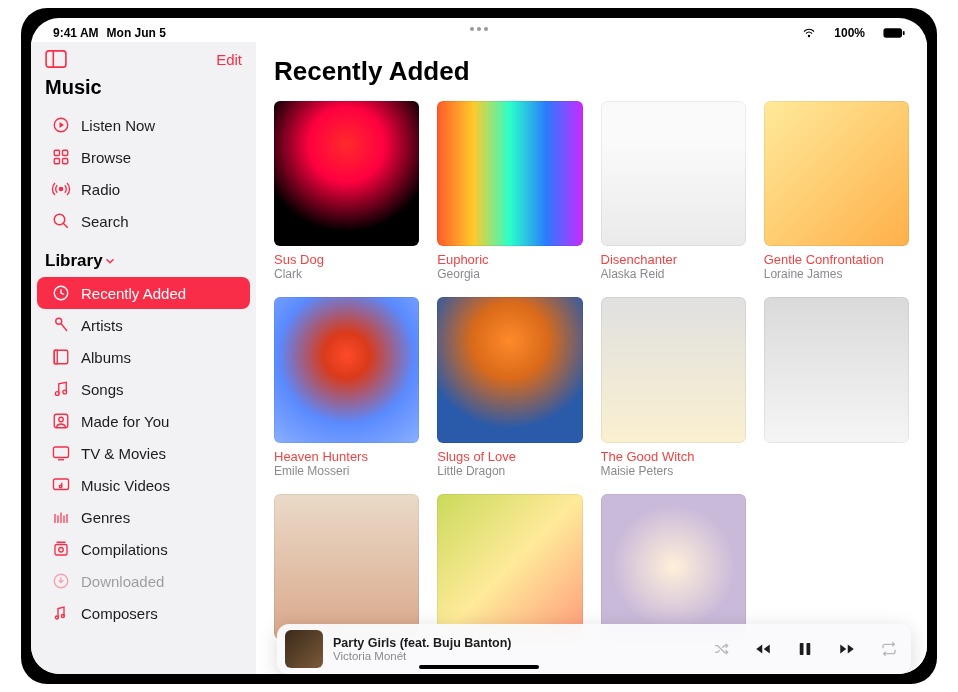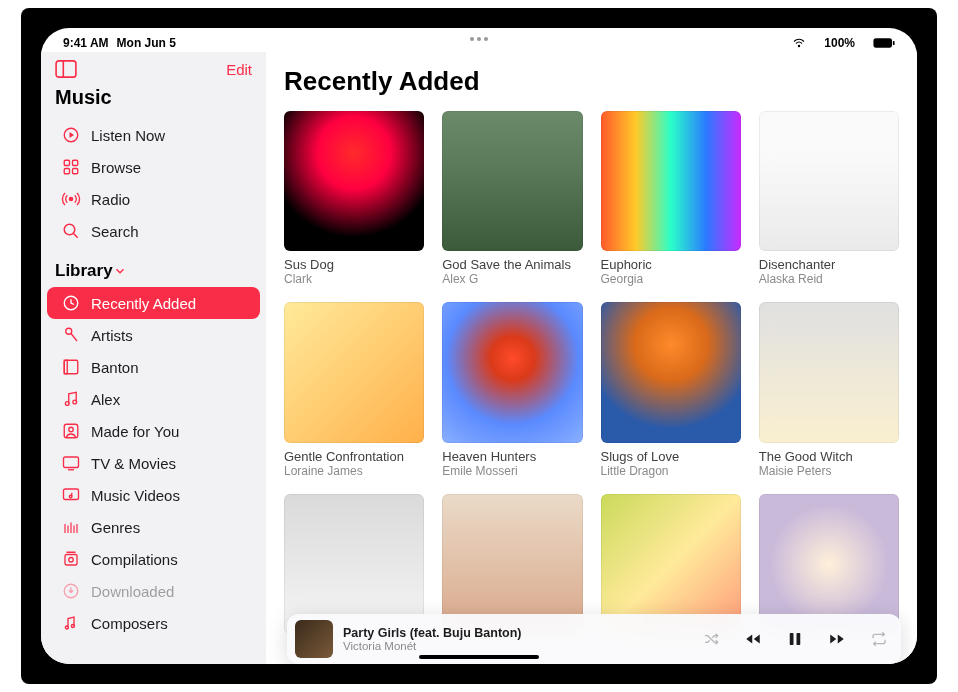--- a/index.html
+++ b/index.html
@@ -1,17 +1,17 @@
 <!DOCTYPE html>
 <html><head>
 <meta charset="utf-8">
 <style>
   * { margin: 0; padding: 0; box-sizing: border-box; font-family: -apple-system, BlinkMacSystemFont, "Helvetica Neue", sans-serif; }
   body { background: #fff; display: flex; justify-content: center; align-items: center; height: 692px; width: 958px; }
-  .device-frame { width: 916px; height: 676px; background: #000; border-radius: 8px; padding: 20px; position: relative; }
+  .device-frame { width: 916px; height: 676px; background: #000; border-radius: 26px; padding: 10px; position: relative; }
   .screen { width: 100%; height: 100%; background: #fff; border-radius: 28px; overflow: hidden; display: flex; flex-direction: column; position: relative; }
   
   .status-bar { height: 24px; display: flex; align-items: center; justify-content: space-between; padding: 6px 22px 0 22px; font-size: 12px; font-weight: 600; color: #000; }
   .status-left { display:flex; gap:8px; align-items:center; }
   .status-right { display:flex; gap:18px; align-items:center; }
   .dots { display:flex; gap:3px; }
   .dots span { width:4px; height:4px; border-radius:50%; background:#999; }
   
   .content { flex:1; display:flex; overflow:hidden; }
   .sidebar { width:225px; background:#f2f2f5; display:flex; flex-direction:column; padding: 4px 0 0 0; }
@@ -26,21 +26,21 @@
   .lib-header .chev { color:#fa2d48; }
   .lib-item.selected { background:#fa2d48; color:#fff; }
   .lib-item.selected .ico { color:#fff; }
   
   .main { flex:1; overflow:auto; padding: 0 18px 90px 18px; background:#fff; }
   .page-title { font-size:26px; font-weight:700; padding: 14px 0 14px 0; }
   .album-grid { display:grid; grid-template-columns: repeat(4, 1fr); gap:16px 18px; }
   .album { cursor:pointer; }
   .cover { width:100%; aspect-ratio:1/1; border-radius:6px; background:#ccc; position:relative; overflow:hidden; }
   .cover::after { content:""; position:absolute; inset:0; border:1px solid rgba(0,0,0,0.06); border-radius:6px; }
-  .album-title { font-size:13px; margin-top:6px; color:#404040; white-space:nowrap; overflow:hidden; text-overflow:ellipsis; }
+  .album-title { font-size:13px; margin-top:6px; color:#ef4444; white-space:nowrap; overflow:hidden; text-overflow:ellipsis; }
   .album-artist { font-size:12px; color:#8a8a8e; white-space:nowrap; overflow:hidden; text-overflow:ellipsis; }
   
   .now-playing { position:absolute; left:246px; right:16px; bottom:0; height:50px; background:rgba(250,250,252,0.95); backdrop-filter:blur(10px); border-radius:12px; box-shadow:0 4px 20px rgba(0,0,0,0.15); display:flex; align-items:center; padding:6px 12px 6px 8px; gap:10px; }
   .np-art { width:38px; height:38px; border-radius:6px; background:linear-gradient(135deg,#3a2a1a,#7a5a3a); }
   .np-text { flex-shrink:1; min-width:0; }
   .np-title { font-size:12.5px; font-weight:600; color:#1c1c1e; white-space:nowrap; overflow:hidden; text-overflow:ellipsis; }
   .np-artist { font-size:11.5px; color:#8a8a8e; }
   .np-controls { margin-left:auto; display:flex; align-items:center; gap:22px; }
   .np-btn { width:20px; height:20px; display:flex; align-items:center; justify-content:center; color:#1c1c1e; cursor:pointer; }
   .np-btn.dim { color:#b8b8bc; }
@@ -179,31 +179,31 @@
               </span>
             <span>Artists</span>
           </li>
           <li class="lib-item">
             <span class="ico">
                 <svg width="18" height="18" viewBox="0 0 24 24" fill="none" stroke="currentColor" stroke-width="1.8">
                   <rect x="3" y="3" width="18" height="18" rx="2"></rect>
                   <rect x="3" y="3" width="4" height="18"></rect>
                 </svg>
               </span>
-            <span>Banton</span>
+            <span>Albums</span>
           </li>
           <li class="lib-item">
             <span class="ico">
                 <svg width="18" height="18" viewBox="0 0 24 24" fill="none" stroke="currentColor" stroke-width="1.8">
                   <path d="M9 18V5l10-2v13"></path>
                   <circle cx="7" cy="18" r="2.5"></circle>
                   <circle cx="17" cy="16" r="2.5"></circle>
                 </svg>
               </span>
-            <span>Alex</span>
+            <span>Songs</span>
           </li>
           <li class="lib-item">
             <span class="ico">
                 <svg width="18" height="18" viewBox="0 0 24 24" fill="none" stroke="currentColor" stroke-width="1.8">
                   <rect x="3" y="3" width="18" height="18" rx="3"></rect>
                   <circle cx="12" cy="10" r="3"></circle>
                   <path d="M6 20c1-3 4-4 6-4s5 1 6 4"></path>
                 </svg>
               </span>
             <span>Made for You</span>
@@ -267,25 +267,20 @@
         </ul>
       </aside>
 
       <main class="main">
         <h1 class="page-title">Recently Added</h1>
         <div class="album-grid" id="album-grid">
             <div class="album">
               <div class="cover cov-0"></div>
               <div class="album-title">Sus Dog</div>
               <div class="album-artist">Clark</div>
-            </div>
-            <div class="album">
-              <div class="cover cov-1"></div>
-              <div class="album-title">God Save the Animals</div>
-              <div class="album-artist">Alex G</div>
             </div>
             <div class="album">
               <div class="cover cov-2"></div>
               <div class="album-title">Euphoric</div>
               <div class="album-artist">Georgia</div>
             </div>
             <div class="album">
               <div class="cover cov-3"></div>
               <div class="album-title">Disenchanter</div>
               <div class="album-artist">Alaska Reid</div>

